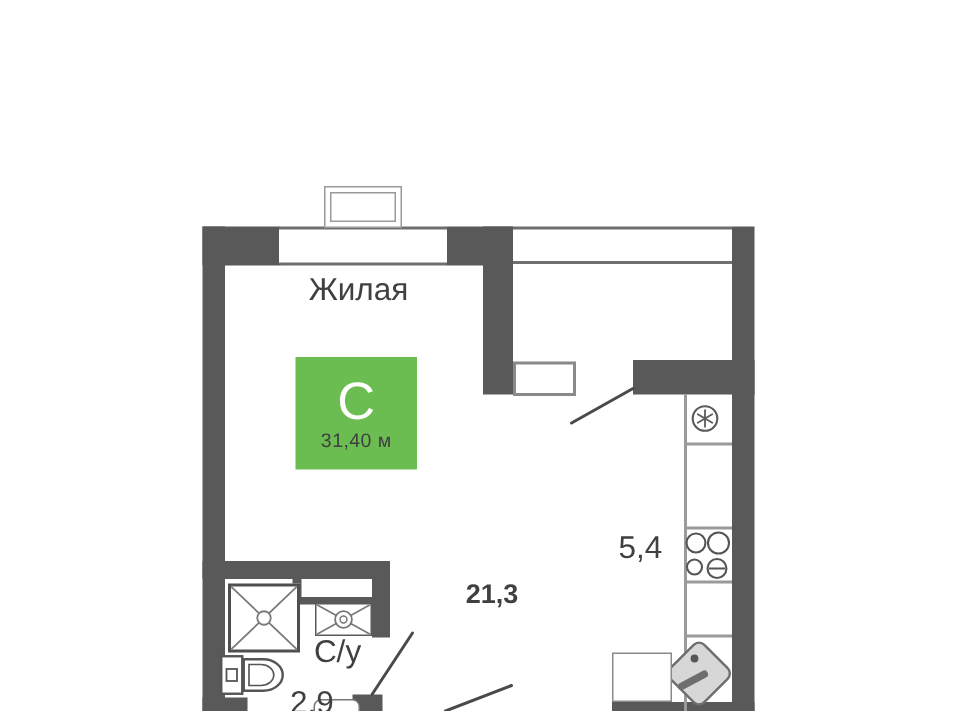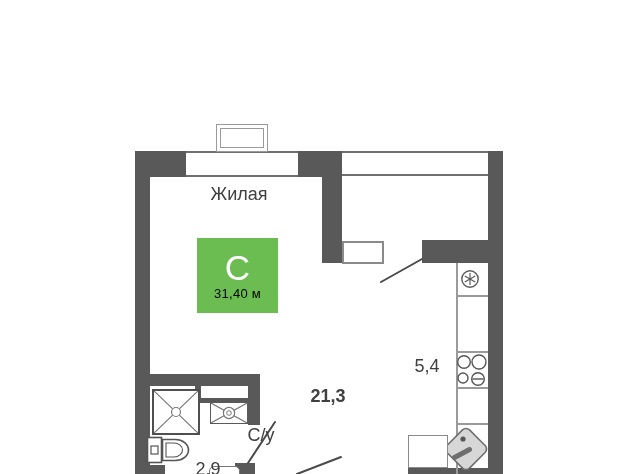--- a/index.html
+++ b/index.html
@@ -39,33 +39,33 @@
   .cl2{left:457px;top:351px;width:31px;}
   .cl3{left:457px;top:387px;width:31px;}
   .cl4{left:457px;top:423px;width:31px;}
   .table{left:408px;top:435px;width:38px;height:31px;background:#fff;border:1.5px solid #8a8a8a;}
   
   .shower{left:152px;top:389px;width:44px;height:42px;background:#fff;border:2px solid #4f4f4f;}
   .washer{left:210px;top:402px;width:36px;height:20px;background:#fff;border:1.5px solid #5a5a5a;}
   .bath-sink{left:209px;top:466px;width:29px;height:14px;background:#fff;border:1.5px solid #777;border-radius:5px;}
   
   .lbl{position:absolute;transform:translateX(-50%);text-align:center;white-space:nowrap;
-    font-size:18px;line-height:22px;color:#404040;}
+    font-size:21px;line-height:22px;color:#404040;}
   .lbl-living{left:239px;top:183px;}
   .lbl-loggia{left:411px;top:185px;}
   .lbl-kitchen{left:399px;top:305px;}
   .lbl-kitchen-area{left:427px;top:355px;}
   .lbl-open-area{left:328px;top:385px;font-size:18px;font-weight:bold;}
-  .lbl-wc{left:225px;top:424px;margin-left:36px;}
+  .lbl-wc{left:225px;top:424px;}
   .lbl-wc-area{left:208px;top:442px;margin-top:16px;}
   
   .badge{left:197px;top:238px;width:81px;height:75px;background:#6bbd52;
     display:flex;flex-direction:column;align-items:center;justify-content:center;}
   .badge-letter{color:#fff;font-size:35px;line-height:34px;}
-  .badge-area{color:#000000;font-size:13px;line-height:15px;margin-top:1px;letter-spacing:.3px;}
+  .badge-area{color:#404040;font-size:13px;line-height:15px;margin-top:1px;letter-spacing:.3px;}
   svg{display:block;}
   .icon-svg{position:absolute;}
 </style>
 </head>
 <body>
 
 <div id="board">
 
   <div class="wall left-wall"></div>
   <div class="wall top-wall-left"></div>

